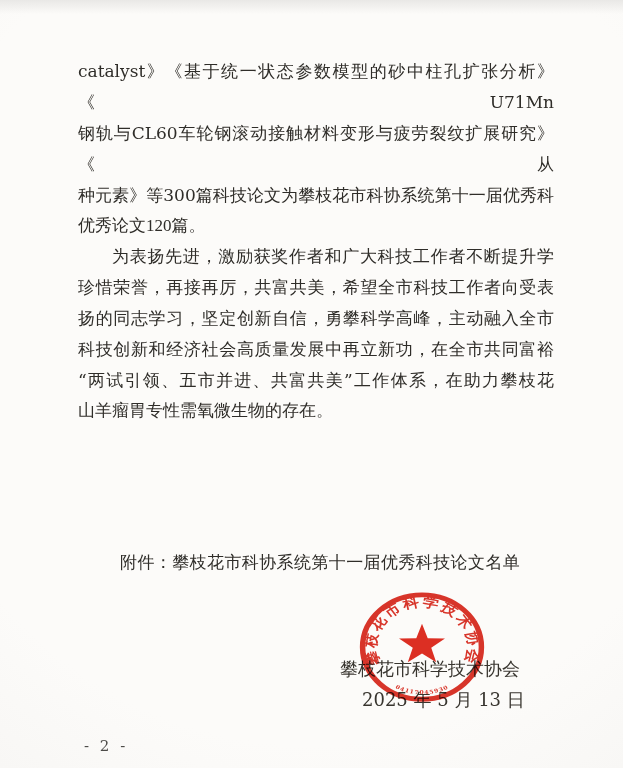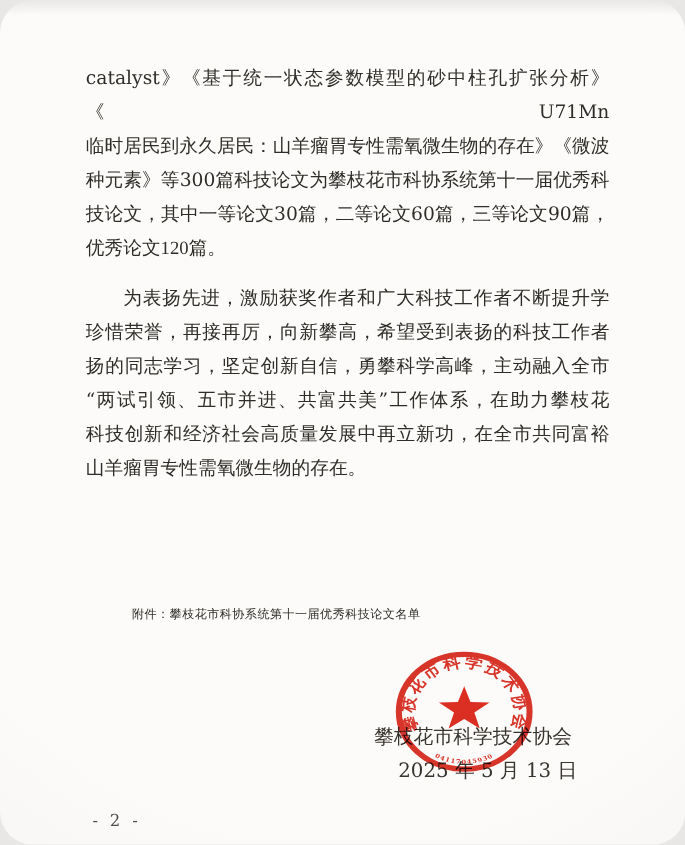--- a/index.html
+++ b/index.html
@@ -7,35 +7,34 @@
     position: relative;
     width: 623px;
     height: 768px;
     margin: 0 auto;
     overflow: hidden;
     background:
       linear-gradient(180deg, #e9e8e6 0, rgba(233,232,230,0) 14px),
       radial-gradient(120% 100% at 50% 42%, #fcfbf9 55%, #f1f0ee 100%);
     font-family: "DejaVu Serif", "Liberation Serif", serif;
     color: #2f2d29;
-    border-radius: 30px;
   }
   .body-text {
     position: absolute;
     left: 78px; top: 56px; width: 476px;
     font-size: 17px;
     line-height: 30.9px;
   }
   .line { text-align: justify; text-align-last: justify; }
   .line.short { text-align: left; text-align-last: left; font-family: Liberation Serif, serif; }
-  .line.indent { text-indent: 34px; margin-top: 15px; }
+  .line.indent { text-indent: 34px; }
   .attachment {
     position: absolute;
     left: 120px; top: 551px;
-    font-size: 11px;
+    font-size: 17px;
     letter-spacing: 0.4px;
     color: #2f2d29;
     white-space: nowrap;
   }
   .signature {
     position: absolute;
     left: 340px; top: 657px;
     font-size: 18px;
     color: #38352f;
     white-space: nowrap;
@@ -65,29 +64,28 @@
     color: #4d4c49;
   }
 </style>
 </head>
 <body>
 
 <div class="page">
 
   <div class="body-text">
     <div class="line">catalyst》《基于统一状态参数模型的砂中柱孔扩张分析》《U71Mn</div>
-    <div class="line">临时居民到永久居民：山羊瘤胃专性需氧微生物的存在》《微波</div>
+    <div class="line">钢轨与CL60车轮钢滚动接触材料变形与疲劳裂纹扩展研究》《从</div>
     <div class="line">种元素》等300篇科技论文为攀枝花市科协系统第十一届优秀科</div>
-    <div class="line">技论文，其中一等论文30篇，二等论文60篇，三等论文90篇，</div>
     <div class="line short">优秀论文120篇。</div>
     <div class="line indent">为表扬先进，激励获奖作者和广大科技工作者不断提升学</div>
-    <div class="line">珍惜荣誉，再接再厉，向新攀高，希望受到表扬的科技工作者</div>
+    <div class="line">珍惜荣誉，再接再厉，共富共美，希望全市科技工作者向受表</div>
     <div class="line">扬的同志学习，坚定创新自信，勇攀科学高峰，主动融入全市</div>
+    <div class="line">科技创新和经济社会高质量发展中再立新功，在全市共同富裕</div>
     <div class="line">“两试引领、五市并进、共富共美”工作体系，在助力攀枝花</div>
-    <div class="line">科技创新和经济社会高质量发展中再立新功，在全市共同富裕</div>
     <div class="line short">山羊瘤胃专性需氧微生物的存在。</div>
   </div>
 
   <div class="attachment">附件：攀枝花市科协系统第十一届优秀科技论文名单</div>
 
   <div class="signature">攀枝花市科学技术协会</div>
 
   <div class="sig-date">2025 年 5 月 13 日</div>
 
   <svg class="seal" width="132" height="116" viewBox="0 0 120 120" preserveAspectRatio="none">

